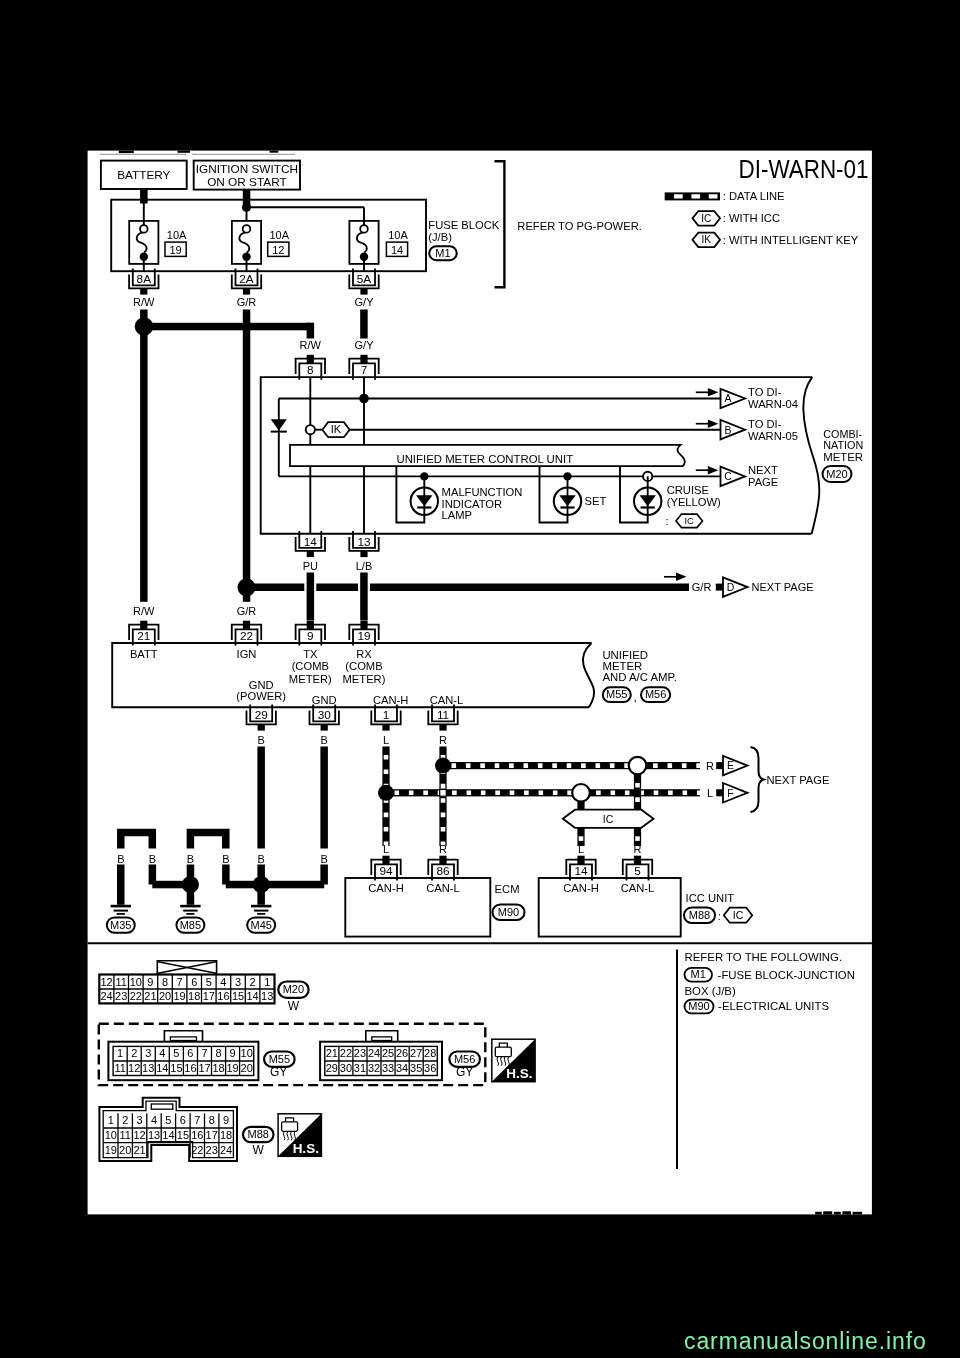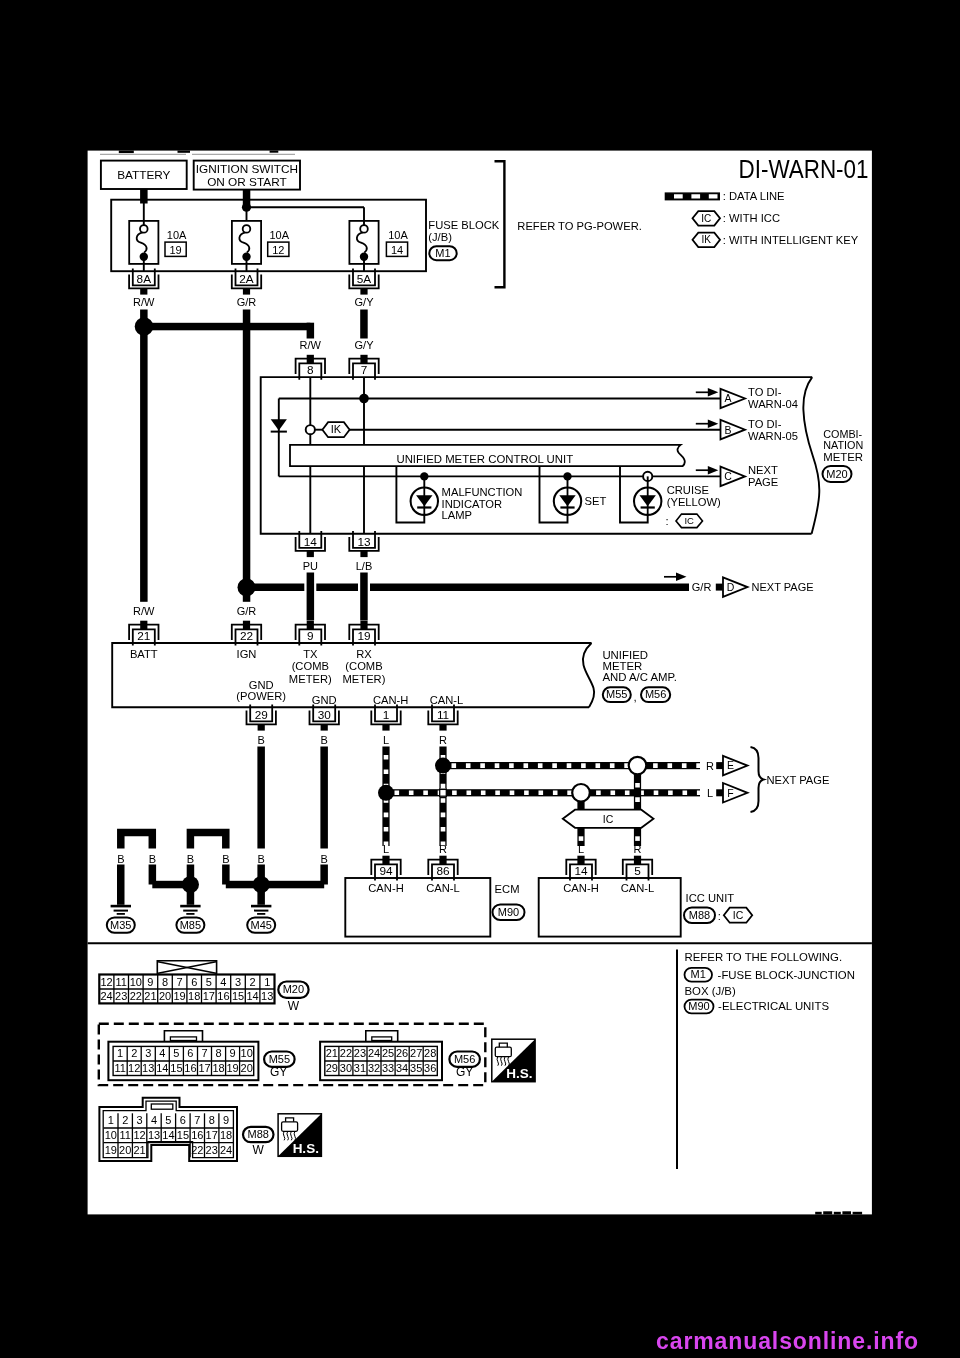--- a/index.html
+++ b/index.html
@@ -539,12 +539,12 @@
 <text x="684.5" y="994.5" font-size="11.4" text-anchor="start" font-weight="normal" fill="#000">BOX (J/B)</text>
 <rect x="684.5" y="999.6" width="29.0" height="13.8" rx="6.9" ry="6.9" fill="#fff" stroke="#000" stroke-width="1.8"></rect>
 <text x="699.0" y="1010.1" font-size="11" text-anchor="middle" font-weight="normal" fill="#000">M90</text>
 <text x="718.1" y="1010.2" font-size="11.4" text-anchor="start" font-weight="normal" fill="#000">-ELECTRICAL UNITS</text>
 <rect x="815.2" y="1211.8" width="6.5" height="2.7" fill="#000"></rect>
 <rect x="823.2" y="1211.3" width="9.0" height="3.2" fill="#000"></rect>
 <rect x="833.8" y="1211.8" width="7.0" height="2.7" fill="#000"></rect>
 <rect x="842.4" y="1211.3" width="8.6" height="3.2" fill="#000"></rect>
 <rect x="852.6" y="1211.8" width="9.5" height="2.7" fill="#000"></rect>
 </svg>
-<div style="position:absolute;left:656px;top:1328px;color:#d946ef;font-family:'Liberation Sans',sans-serif;font-size:23px;font-weight:bold;letter-spacing:0.9px">carmanualsonline.info</div>
+<div style="position:absolute;left:684px;top:1328px;color:#86efac;font-family:'Liberation Sans',sans-serif;font-size:23px;font-weight:normal;letter-spacing:0.9px">carmanualsonline.info</div>
 </body></html>

